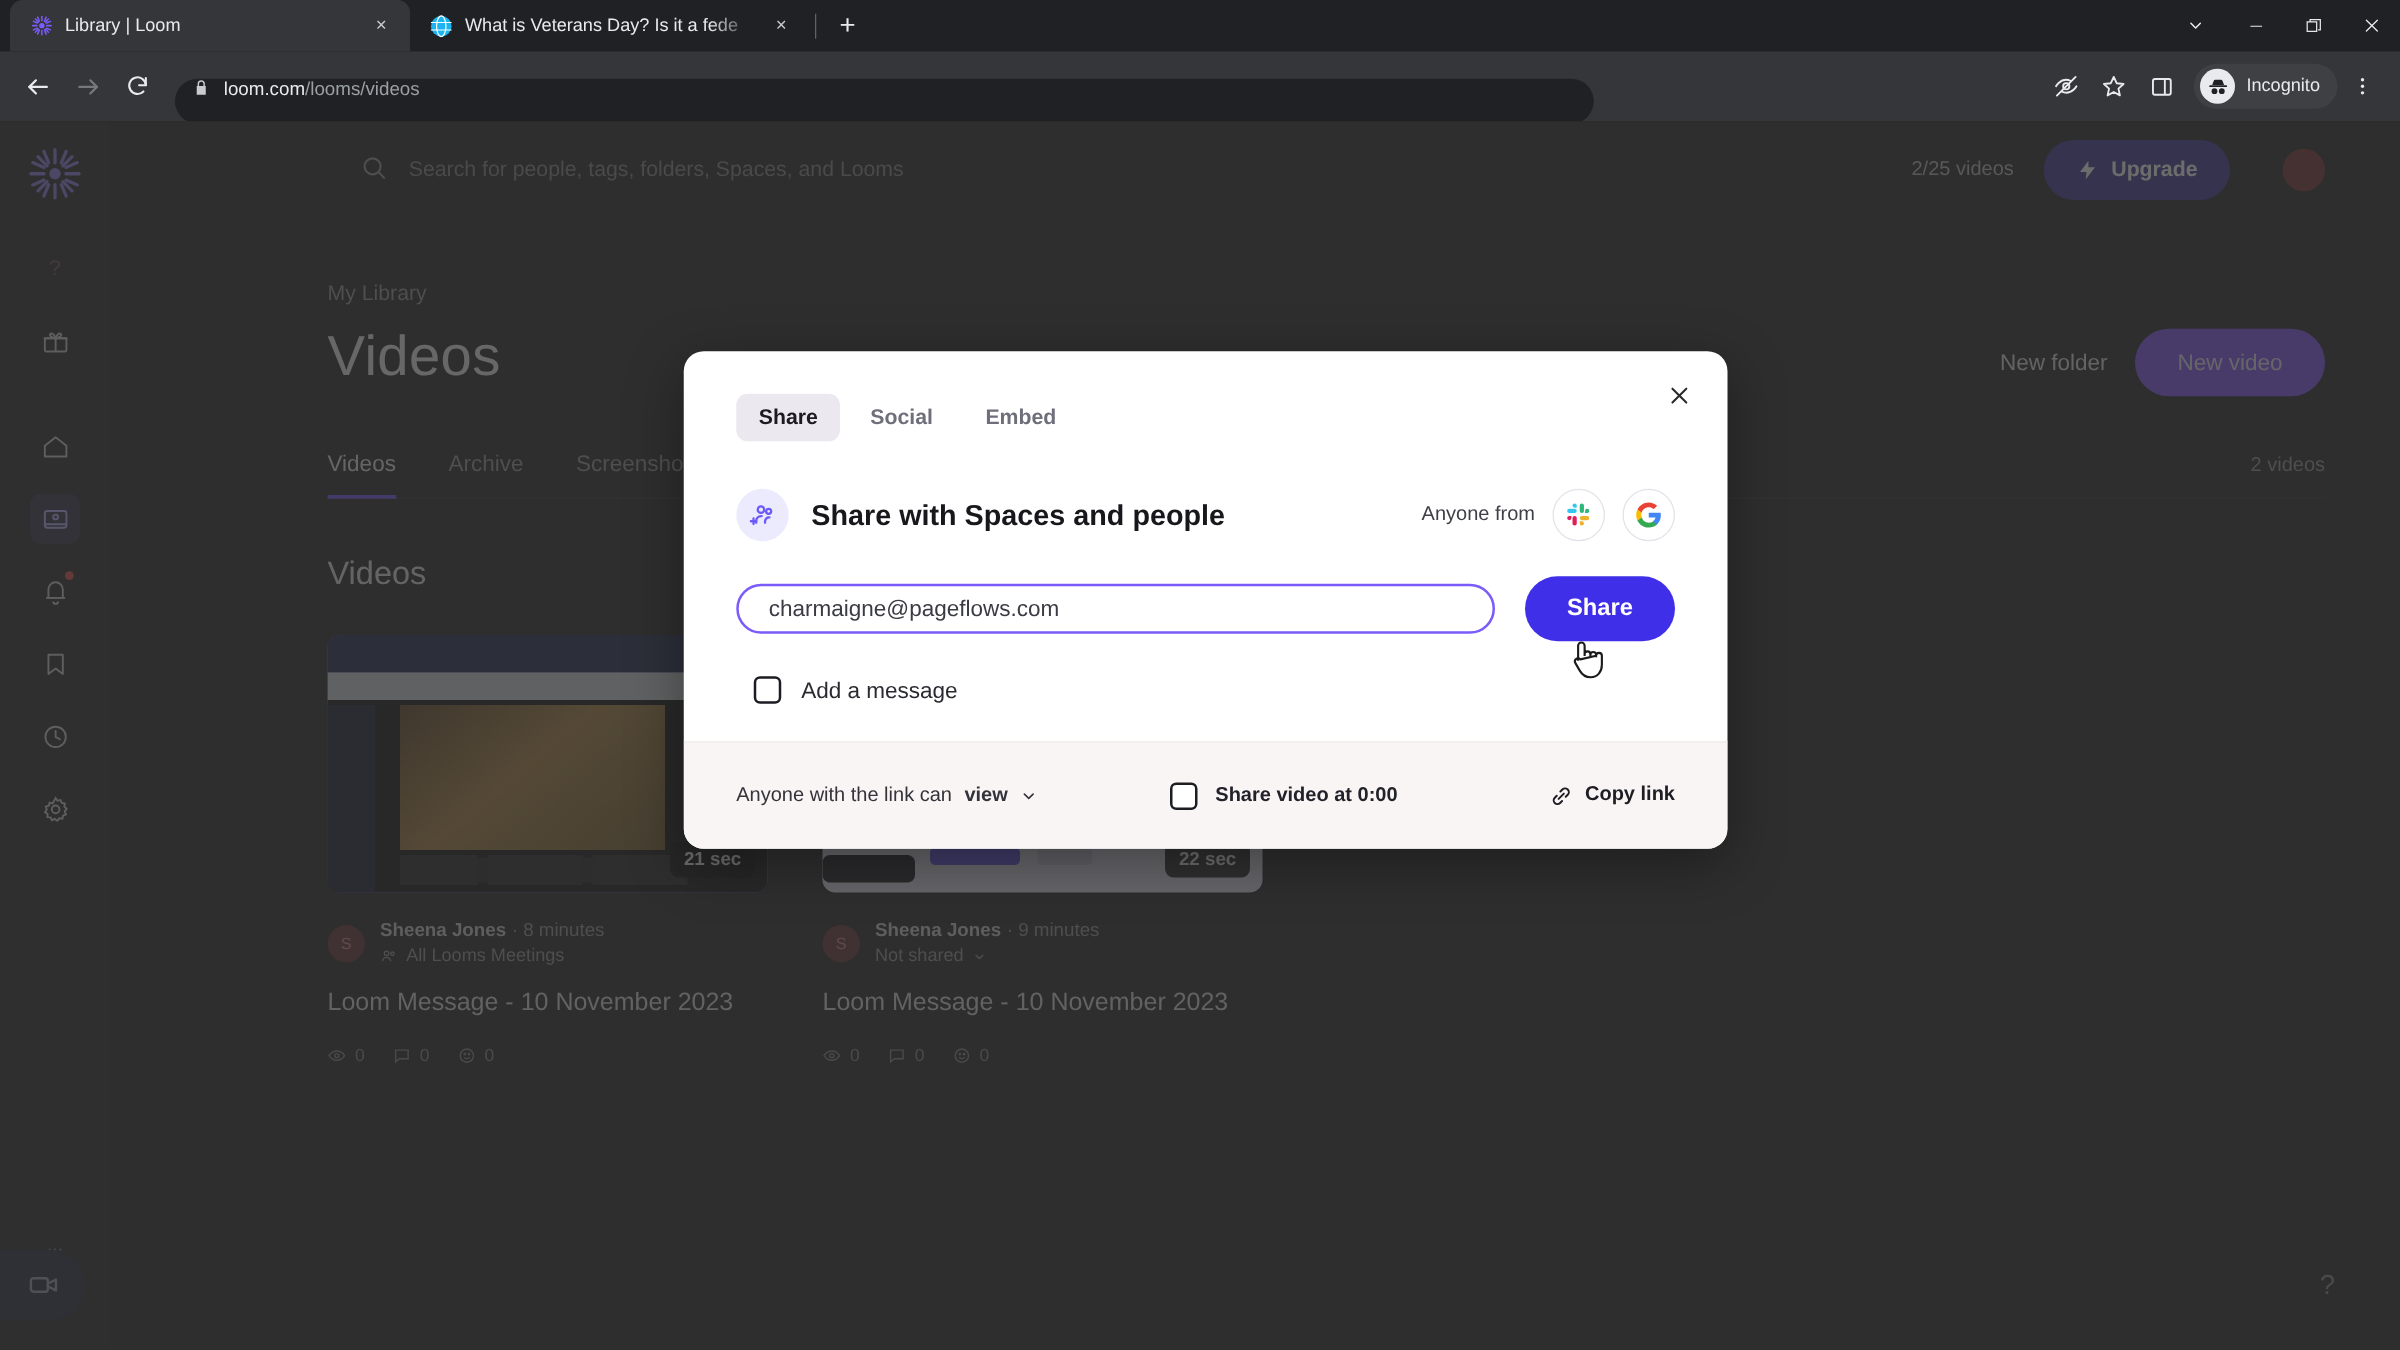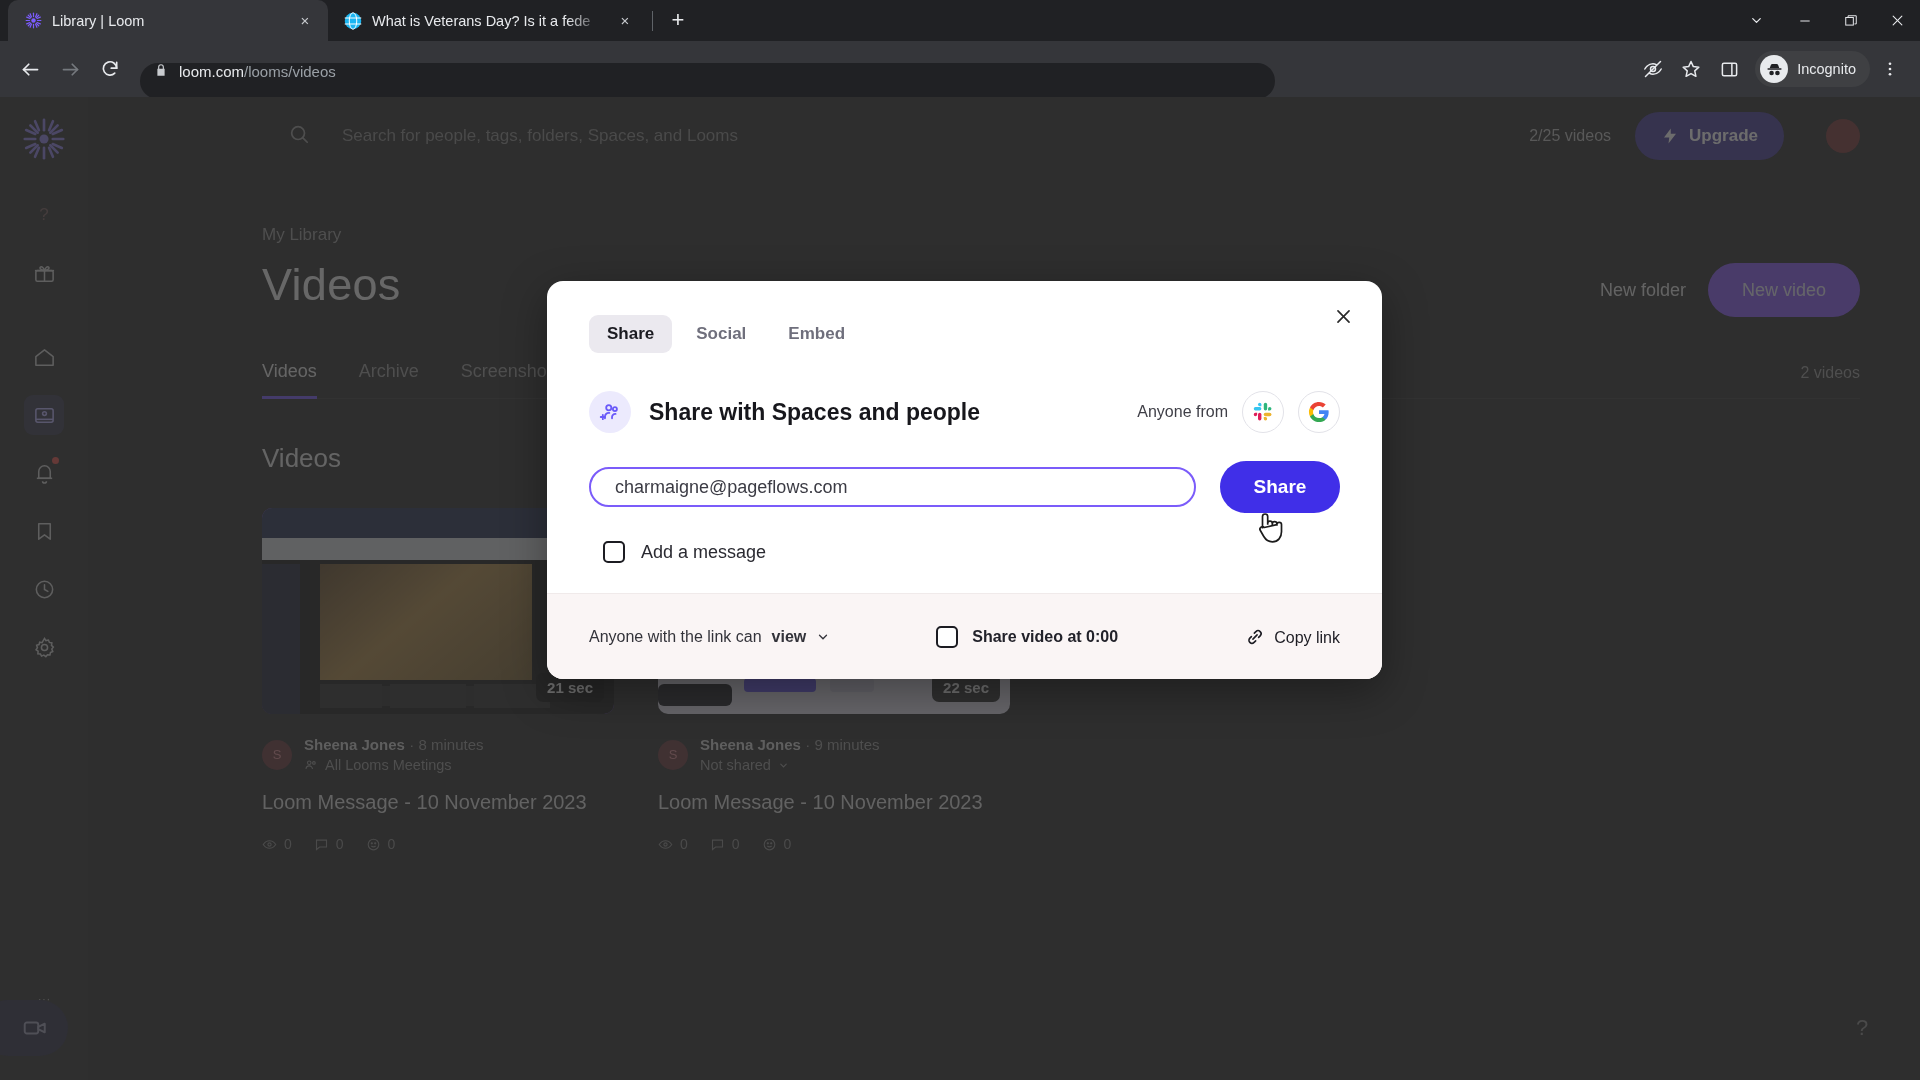--- a/index.html
+++ b/index.html
@@ -130,21 +130,21 @@
     position: absolute; left: -20px; bottom: 24px;
     width: 88px; height: 56px; border-radius: 28px;
     background: #32324a; display: flex; align-items: center; justify-content: flex-end;
     padding-right: 20px; color: #9e9eb6;
   }
 
   .page-header {
     position: absolute; left: 88px; top: 0; right: 0; height: 78px;
     display: flex; align-items: center; padding: 0 60px 0 200px; gap: 24px;
   }
-  .search-wrap { display: flex; align-items: center; gap: 32px; flex: 1 1 auto; }
+  .search-wrap { display: flex; align-items: center; gap: 17px; flex: 1 1 auto; }
   .search-icon { color: #9b9b9b; }
   .search-ph { font-size: 17px; color: #8c8c8c; }
   .videos-count { font-size: 16px; color: #bdbdbd; white-space: nowrap; }
   .upgrade-btn {
     height: 48px; border-radius: 24px; background: #4b4199;
     display: flex; align-items: center; gap: 10px; padding: 0 26px;
     color: #fff; font-size: 17px; font-weight: 600;
   }
   .user-av { width: 34px; height: 34px; border-radius: 50%; background: #7c3b3b; margin-left: 18px; }
 
@@ -277,21 +277,21 @@
 
   .modal-footer {
     background: #faf5f5; border-top: 1px solid #f0eaea;
     height: 86px; display: flex; align-items: center;
     padding: 0 42px; gap: 0;
   }
   .perm { display: flex; align-items: center; gap: 10px; font-size: 16px; color: #33333a; }
   .perm b { font-weight: 700; }
   .foot-mid { display: flex; align-items: center; gap: 14px; margin-left: 106px; }
   .foot-label { font-size: 16px; color: #22222a; font-weight: 600; }
-  .copy-link { display: flex; align-items: flex-end; gap: 9px; margin-left: auto; font-size: 16px; color: #1d1d24; font-weight: 400; }
+  .copy-link { display: flex; align-items: flex-start; gap: 9px; margin-left: auto; font-size: 16px; color: #1d1d24; font-weight: 700; }
 
   
   .cursor { position: absolute; left: 1254px; top: 411px; z-index: 50; pointer-events: none; }
 </style>
 </head>
 <body>
 
 <div class="browser-topbar">
   <div class="tabstrip">
 

